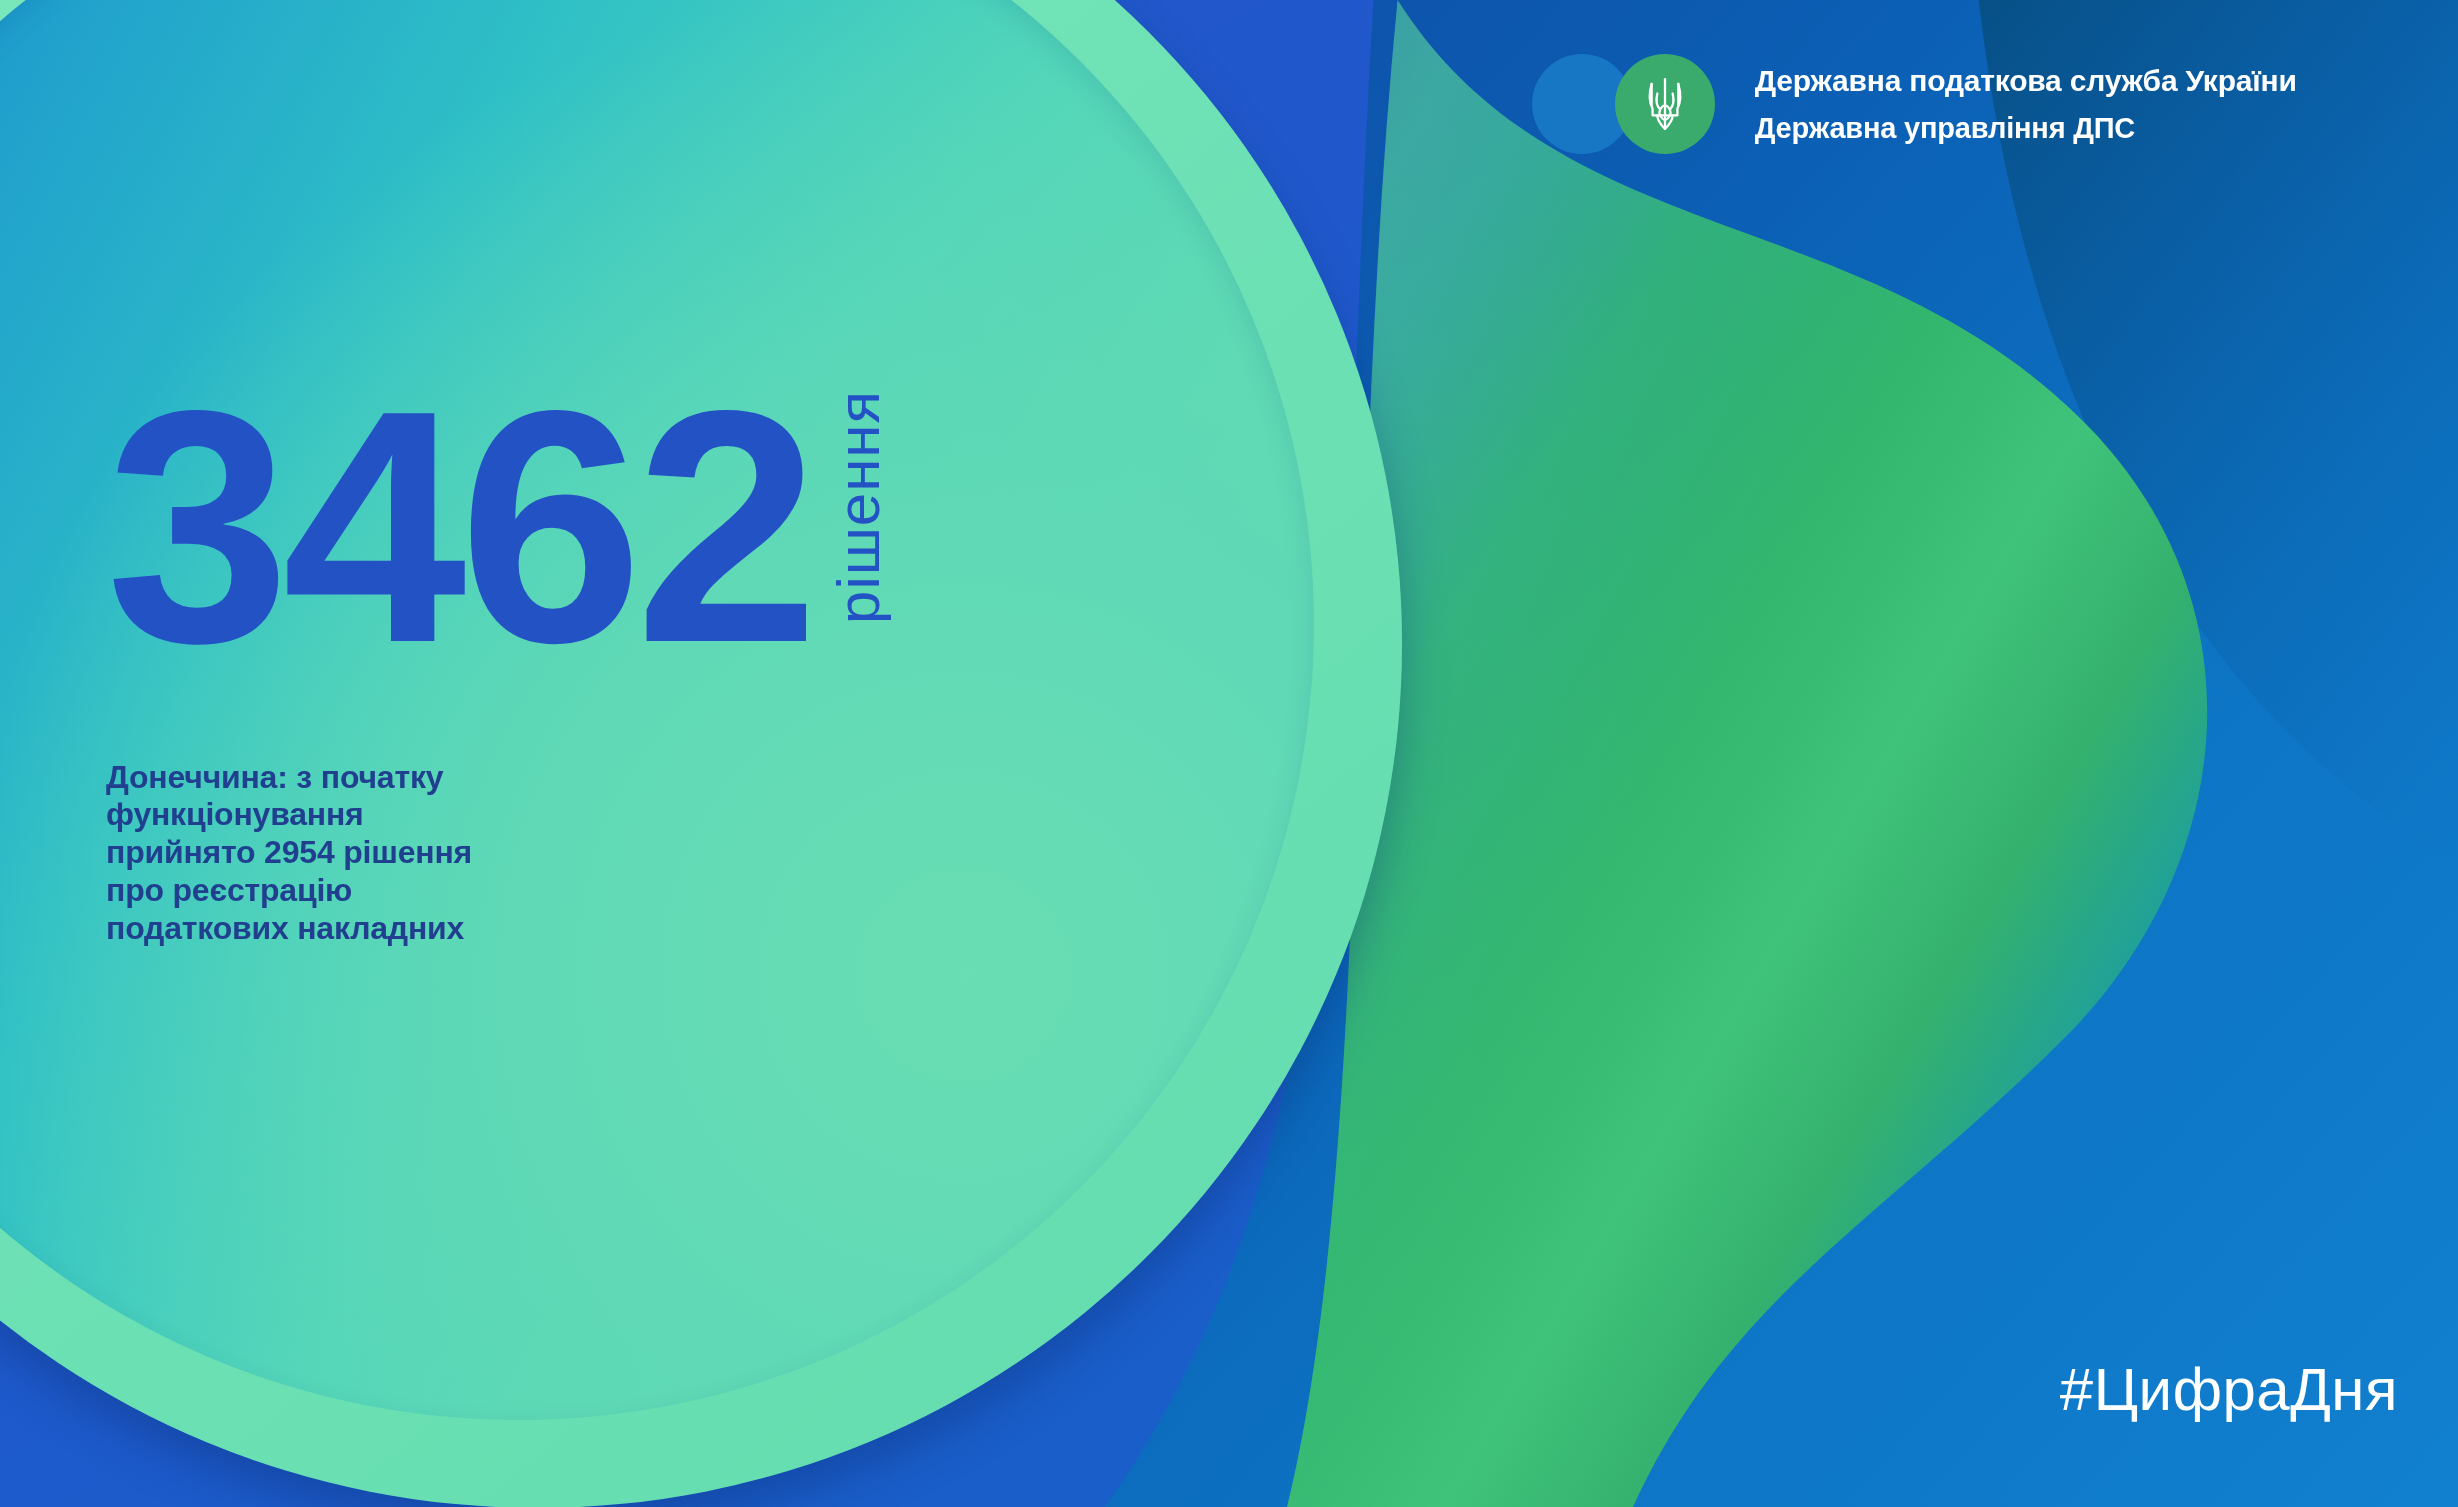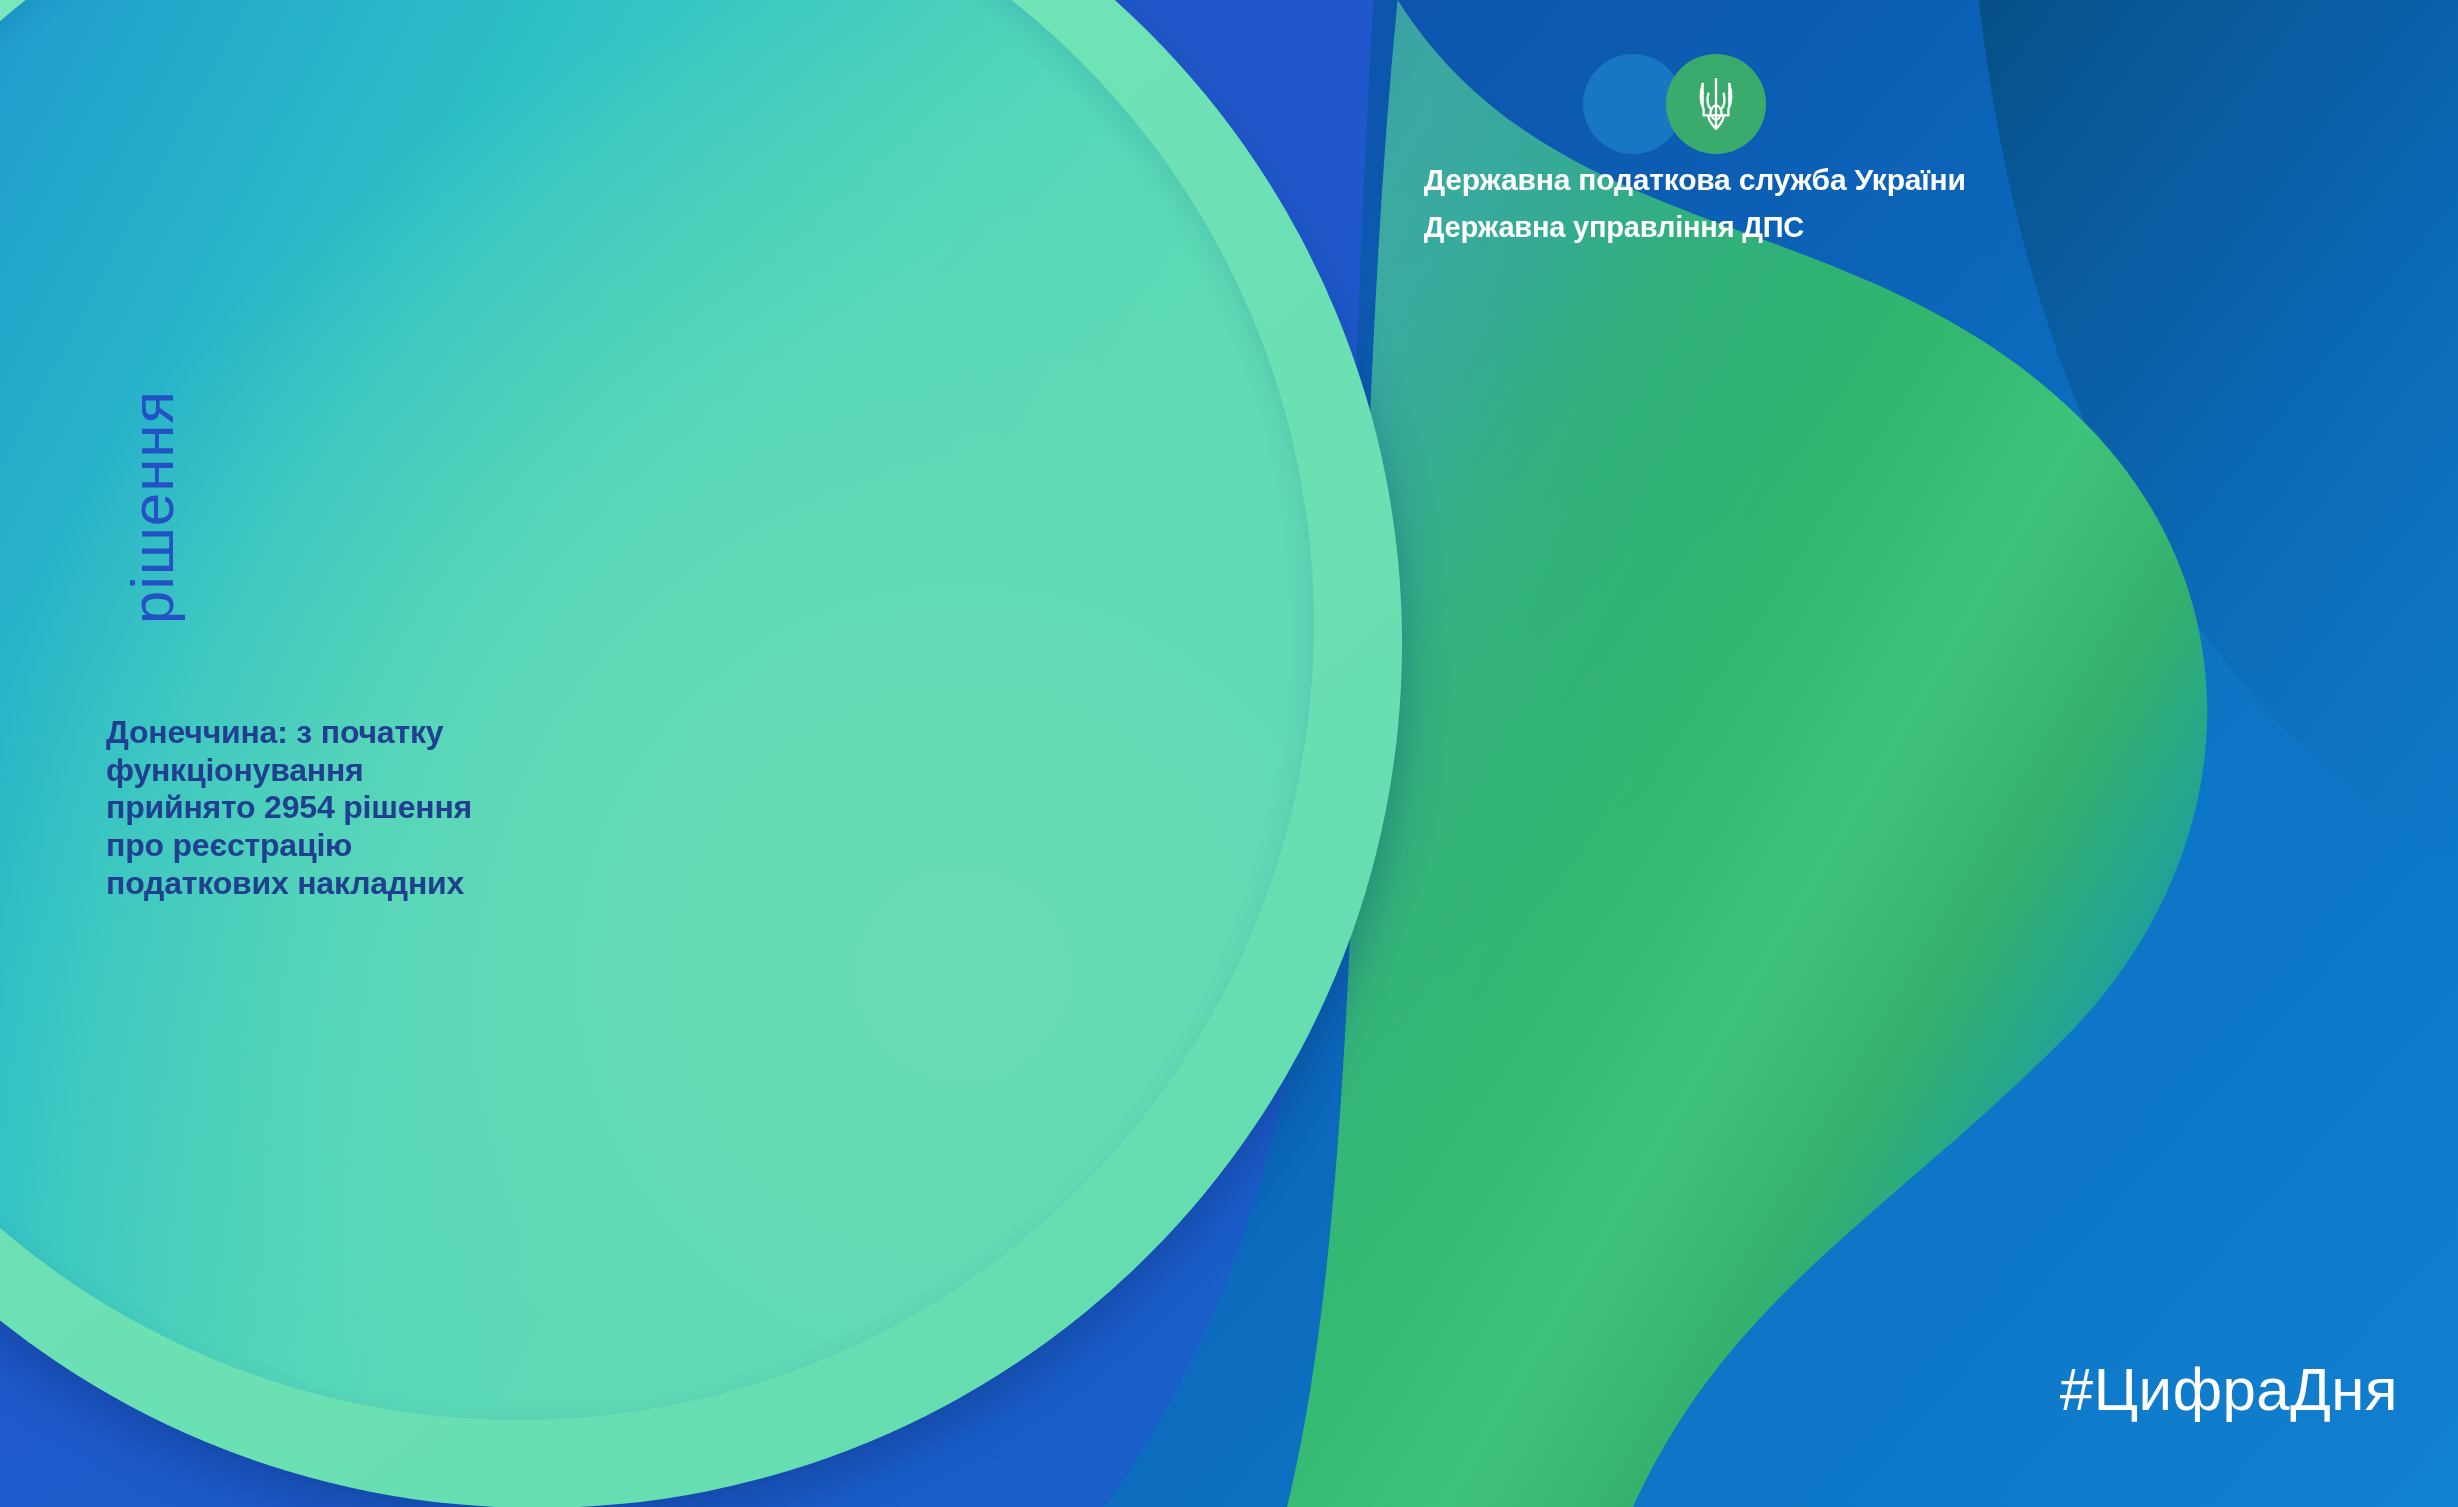--- a/index.html
+++ b/index.html
@@ -97,25 +97,24 @@
     line-height: 1.18;
     color: #20408f;
     letter-spacing: -0.2px;
     max-width: 634px;
   }
   .body-copy .ln { display: block; white-space: nowrap; }
 
   
   .brand {
     position: absolute;
-    left: 1420px;
+    left: 1532px;
     top: 46px;
     display: flex;
     align-items: center;
-    flex-direction: column;
   }
   .brand-marks {
     position: relative;
     width: 219px;
     height: 115px;
     flex: none;
   }
   .mark-blue {
     position: absolute;
     left: 0;
@@ -231,20 +230,21 @@
   </svg>
 
   <div class="circle-wrap">
     <div class="circle-ring"></div>
     <div class="circle-inner"></div>
   </div>
 
   <div class="content">
 
     <div class="bignum-row">
+      <div class="bignum">3462</div>
       <div class="unit-vertical">рішення</div>
     </div>
 
     <div class="body-copy">
       <span class="ln">Донеччина: з початку</span>
       <span class="ln">функціонування</span>
       <span class="ln">прийнято 2954 рішення</span>
       <span class="ln">про реєстрацію</span>
       <span class="ln">податкових накладних</span>
     </div>

